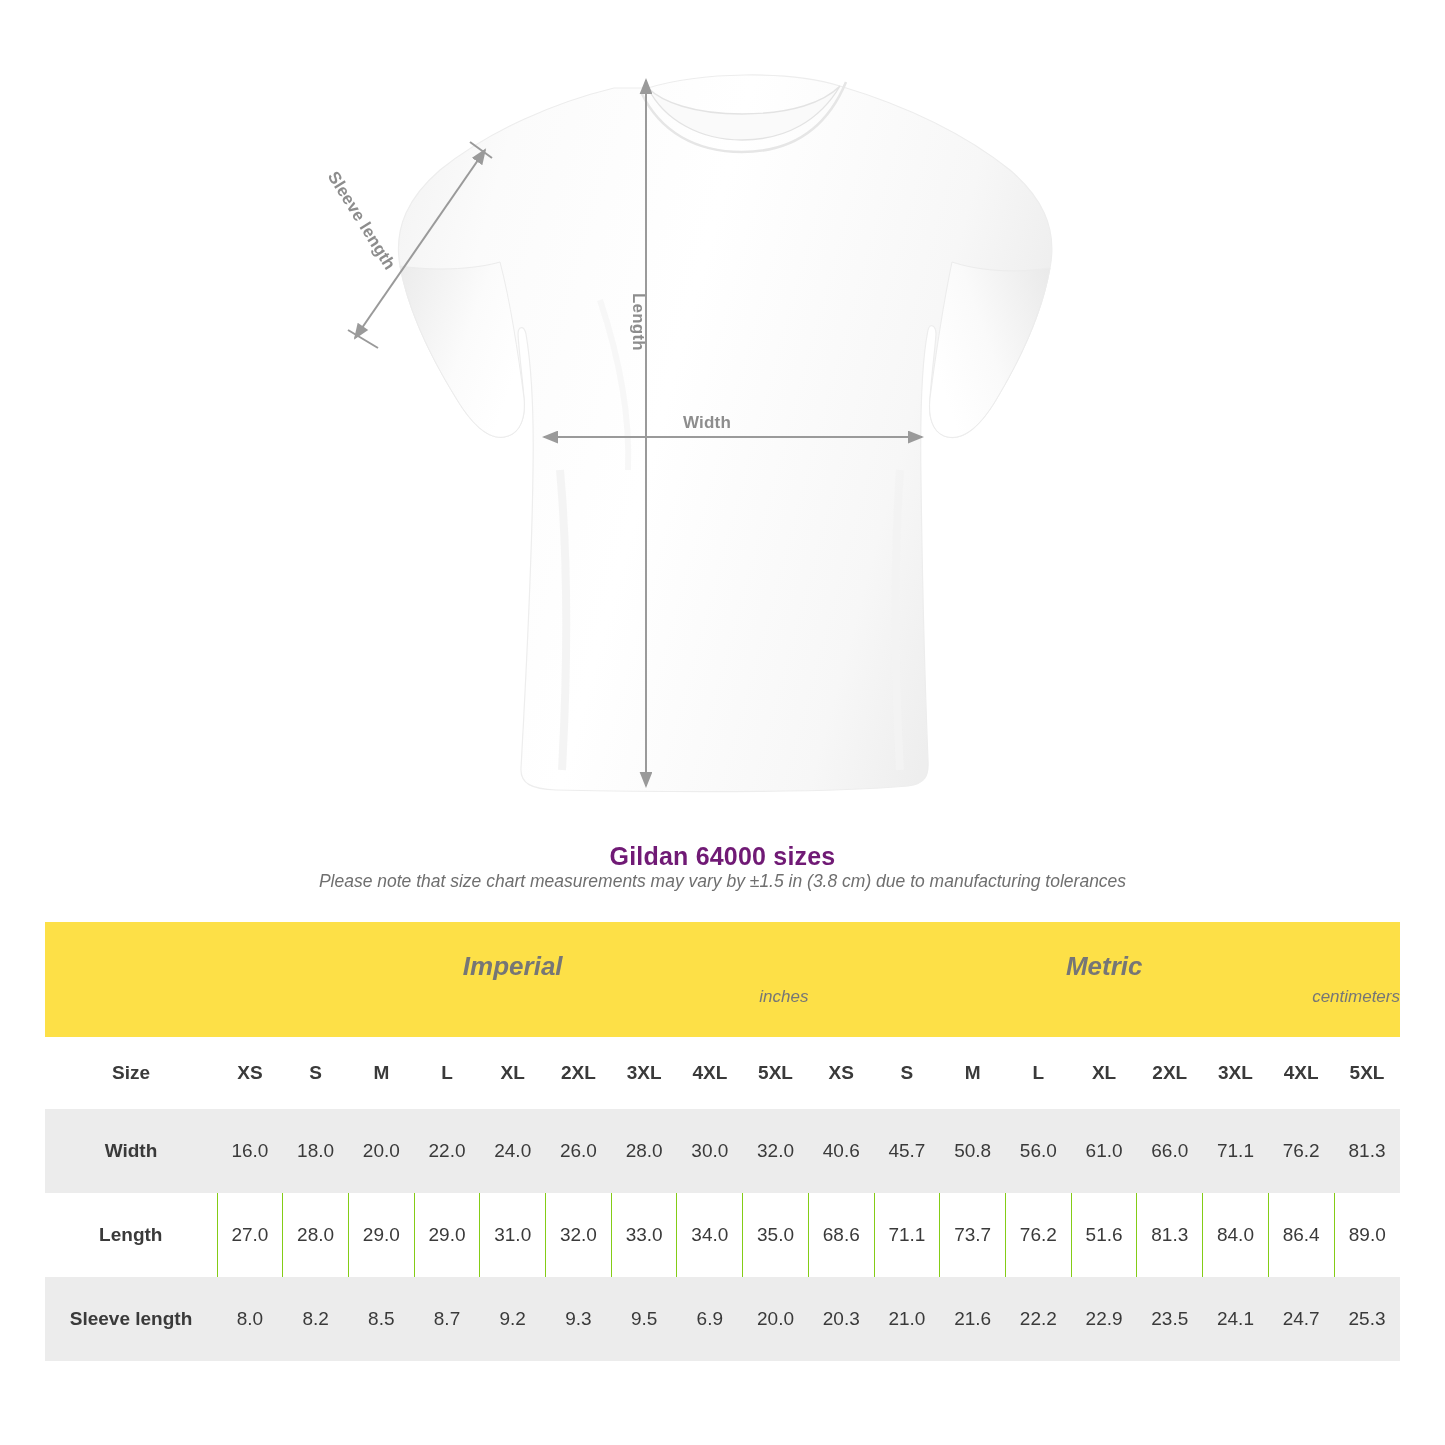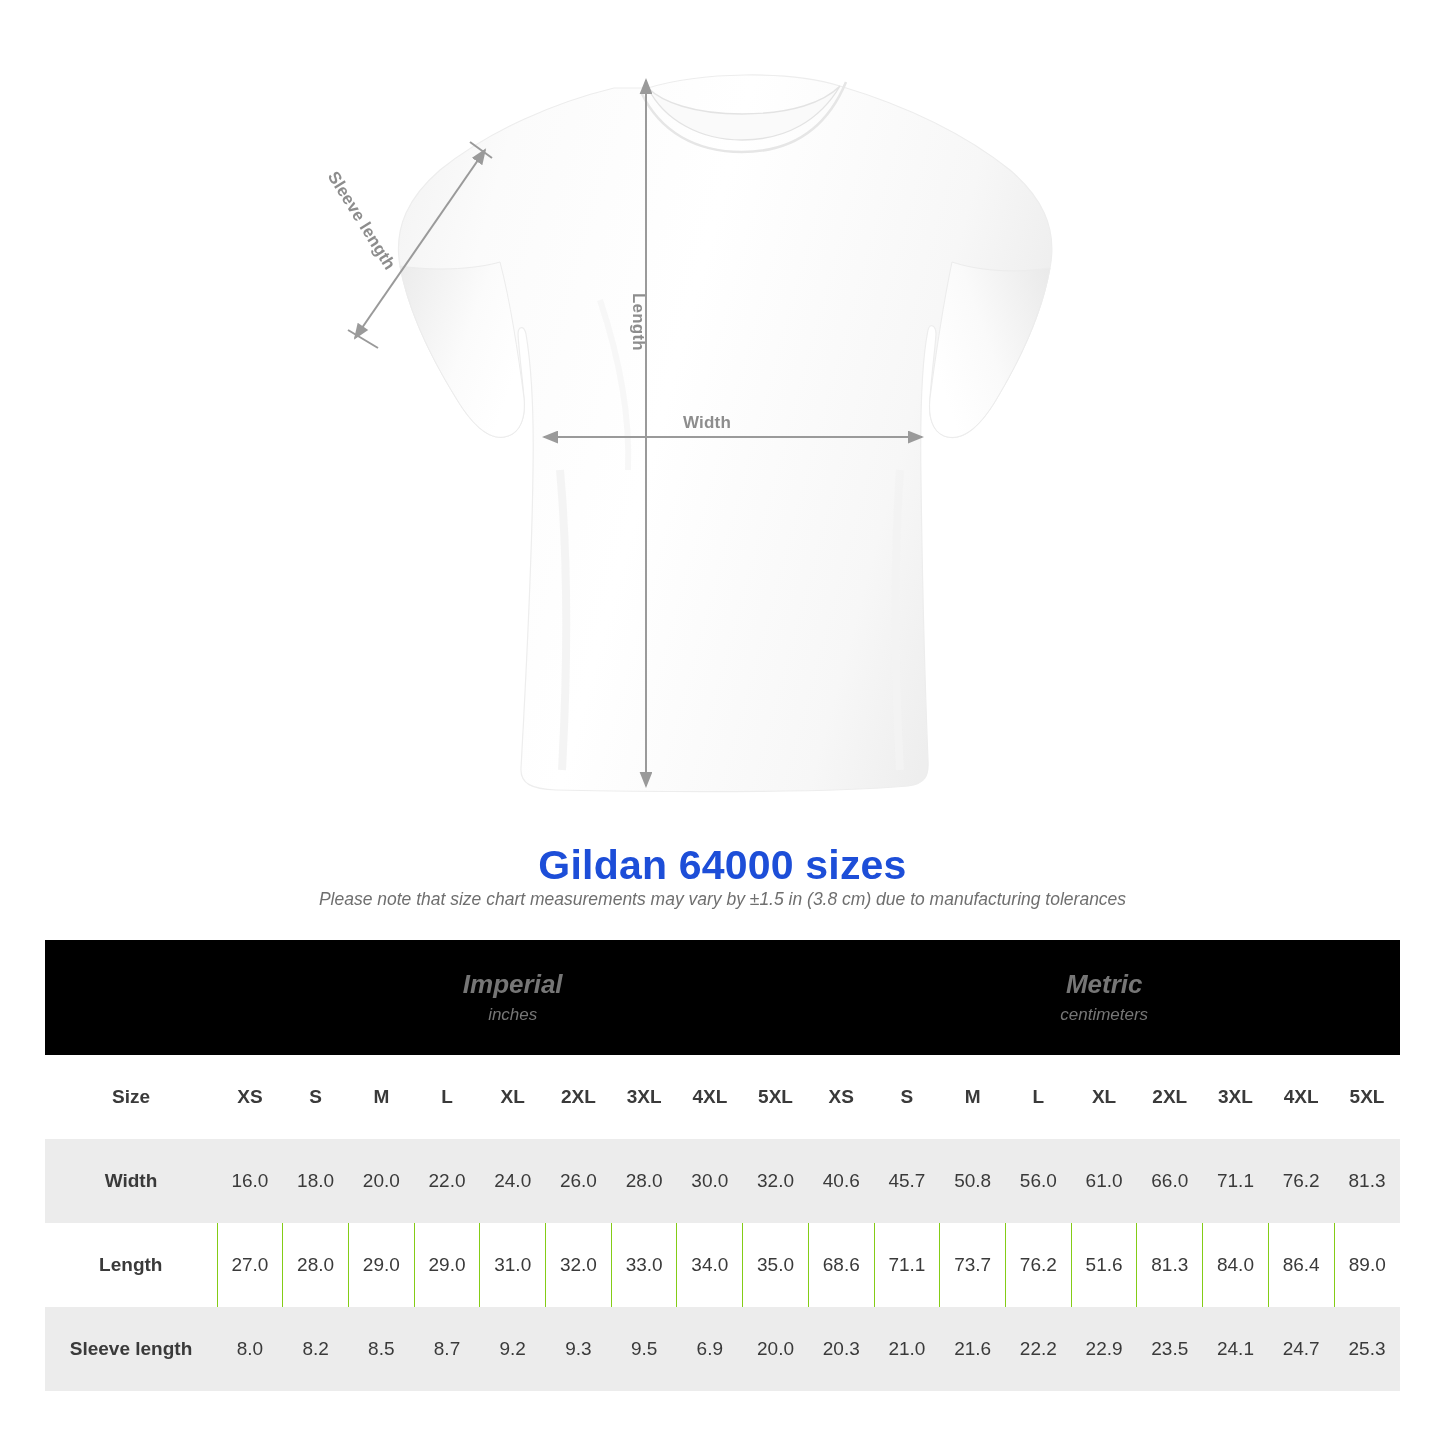--- a/index.html
+++ b/index.html
@@ -58,23 +58,23 @@
     left: 683px;
     top: 413px;
   }
 
   
   .title-block {
     text-align: center;
     margin-top: 22px;
   }
   .chart-title {
-    font-size: 41px;
-    font-weight: bold;
-    color: #1d4ed8;
+    font-size: 25px;
+    font-weight: bold;
+    color: #701a75;
     margin: 0;
     letter-spacing: 0.2px;
   }
   .chart-note {
     font-size: 17.5px;
     font-style: italic;
     color: #6f6f6f;
   }
 
   
@@ -92,37 +92,38 @@
   table.size-table th {
     text-align: center;
     vertical-align: middle;
     font-size: 19px;
     color: #3a3a3a;
     border: none;
     padding: 0;
   }
   .system-row td {
     height: 115px;
-    background: #000000;
+    background: #fde047;
   }
   .system-name {
     font-size: 26px;
     font-weight: bold;
     font-style: italic;
     color: #767676;
     line-height: 1.15;
   }
   .system-unit {
     font-size: 17px;
     font-style: italic;
     color: #767676;
     margin-top: 6px;
+    text-align: right;
   }
   .head-row td {
-    height: 84px;
+    height: 72px;
     background: #ffffff;
     font-weight: bold;
     font-size: 19.5px;
     color: #3a3a3a;
   }
   .head-row td.rowlabel {
     font-weight: bold;
   }
   .data-row td {
     height: 84px;

